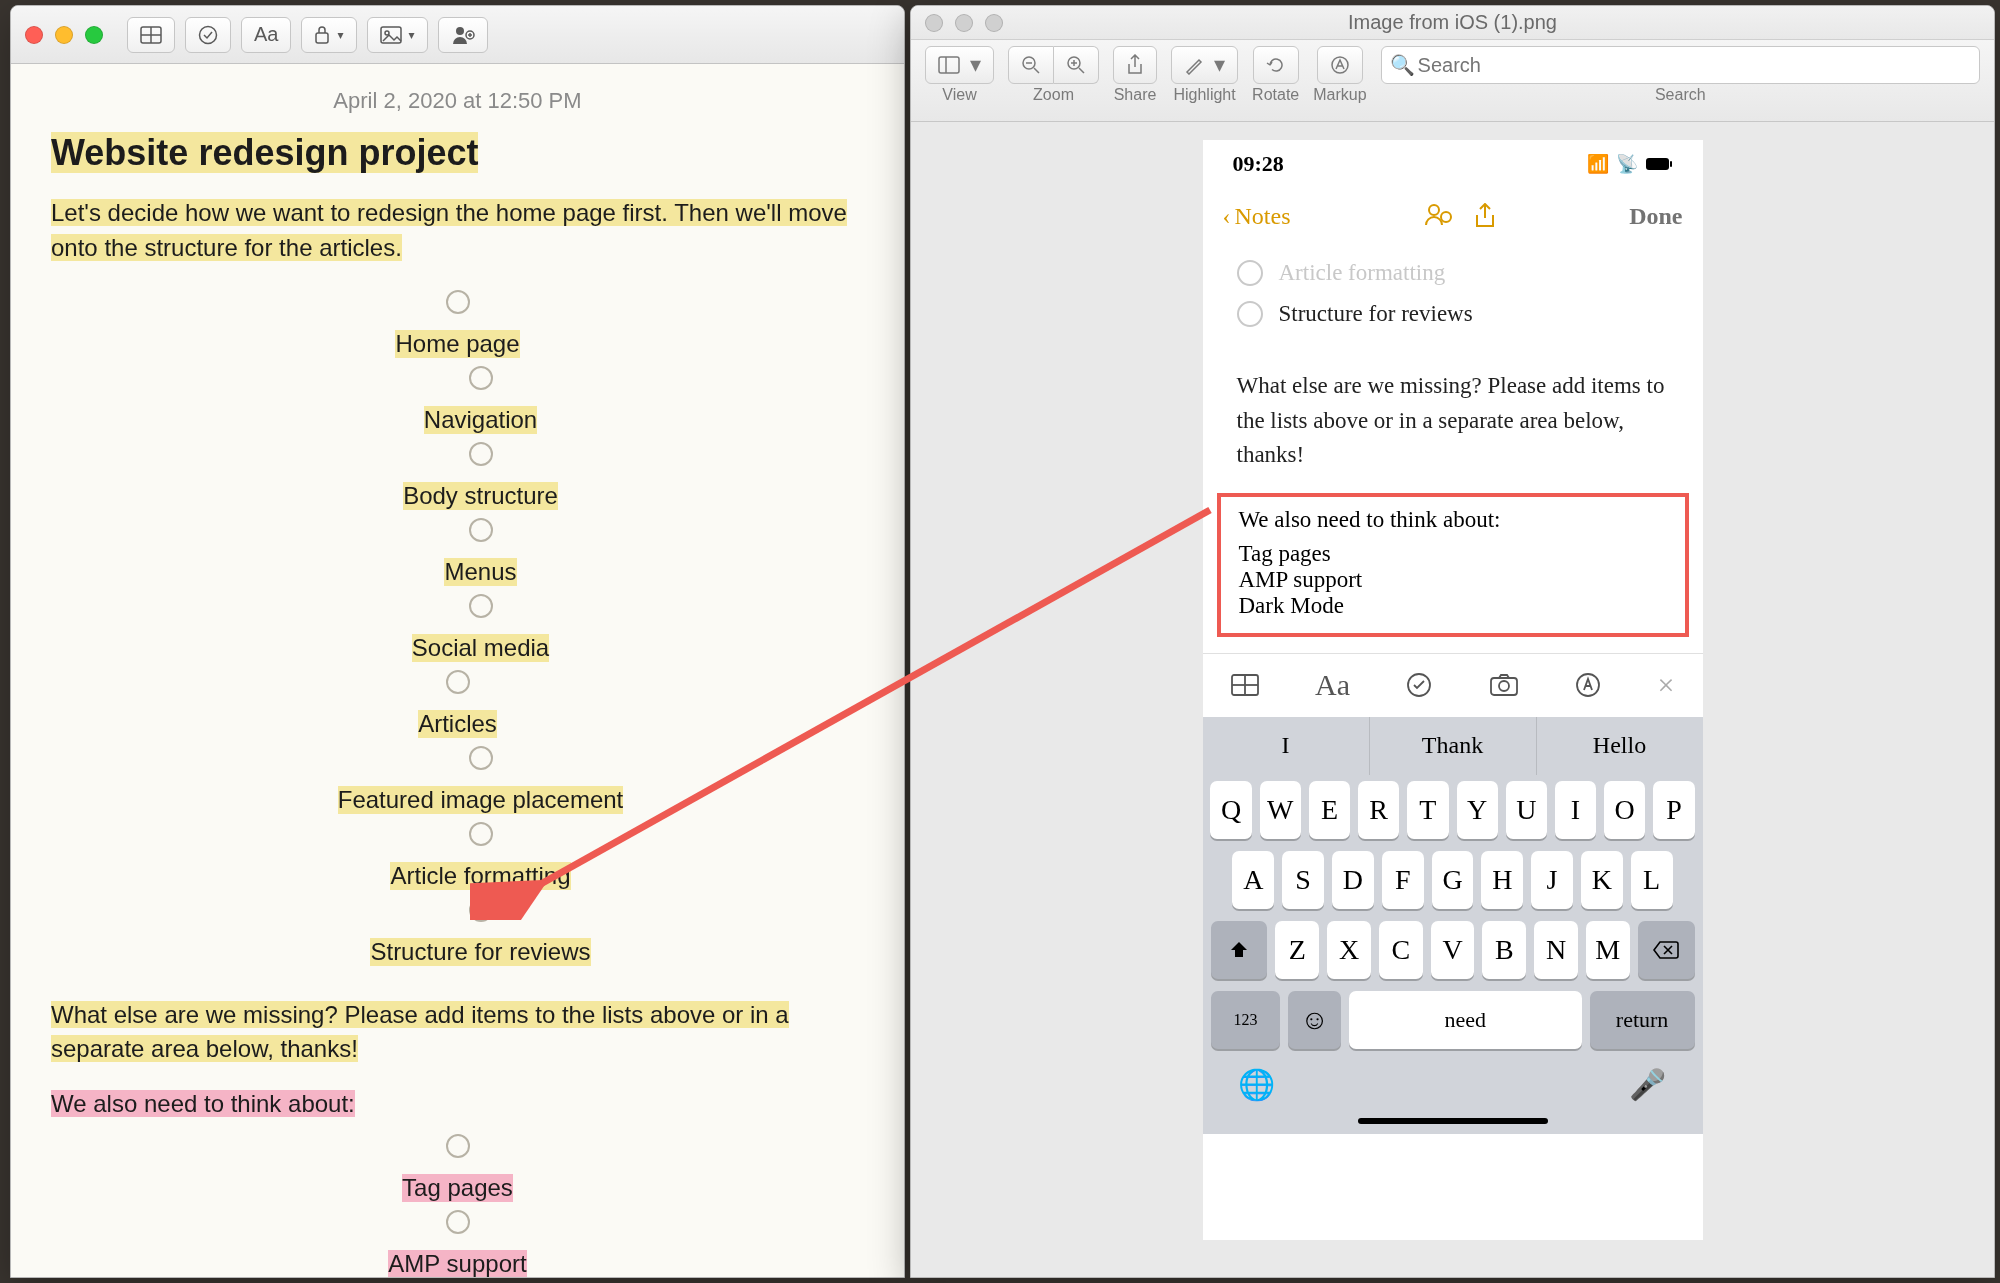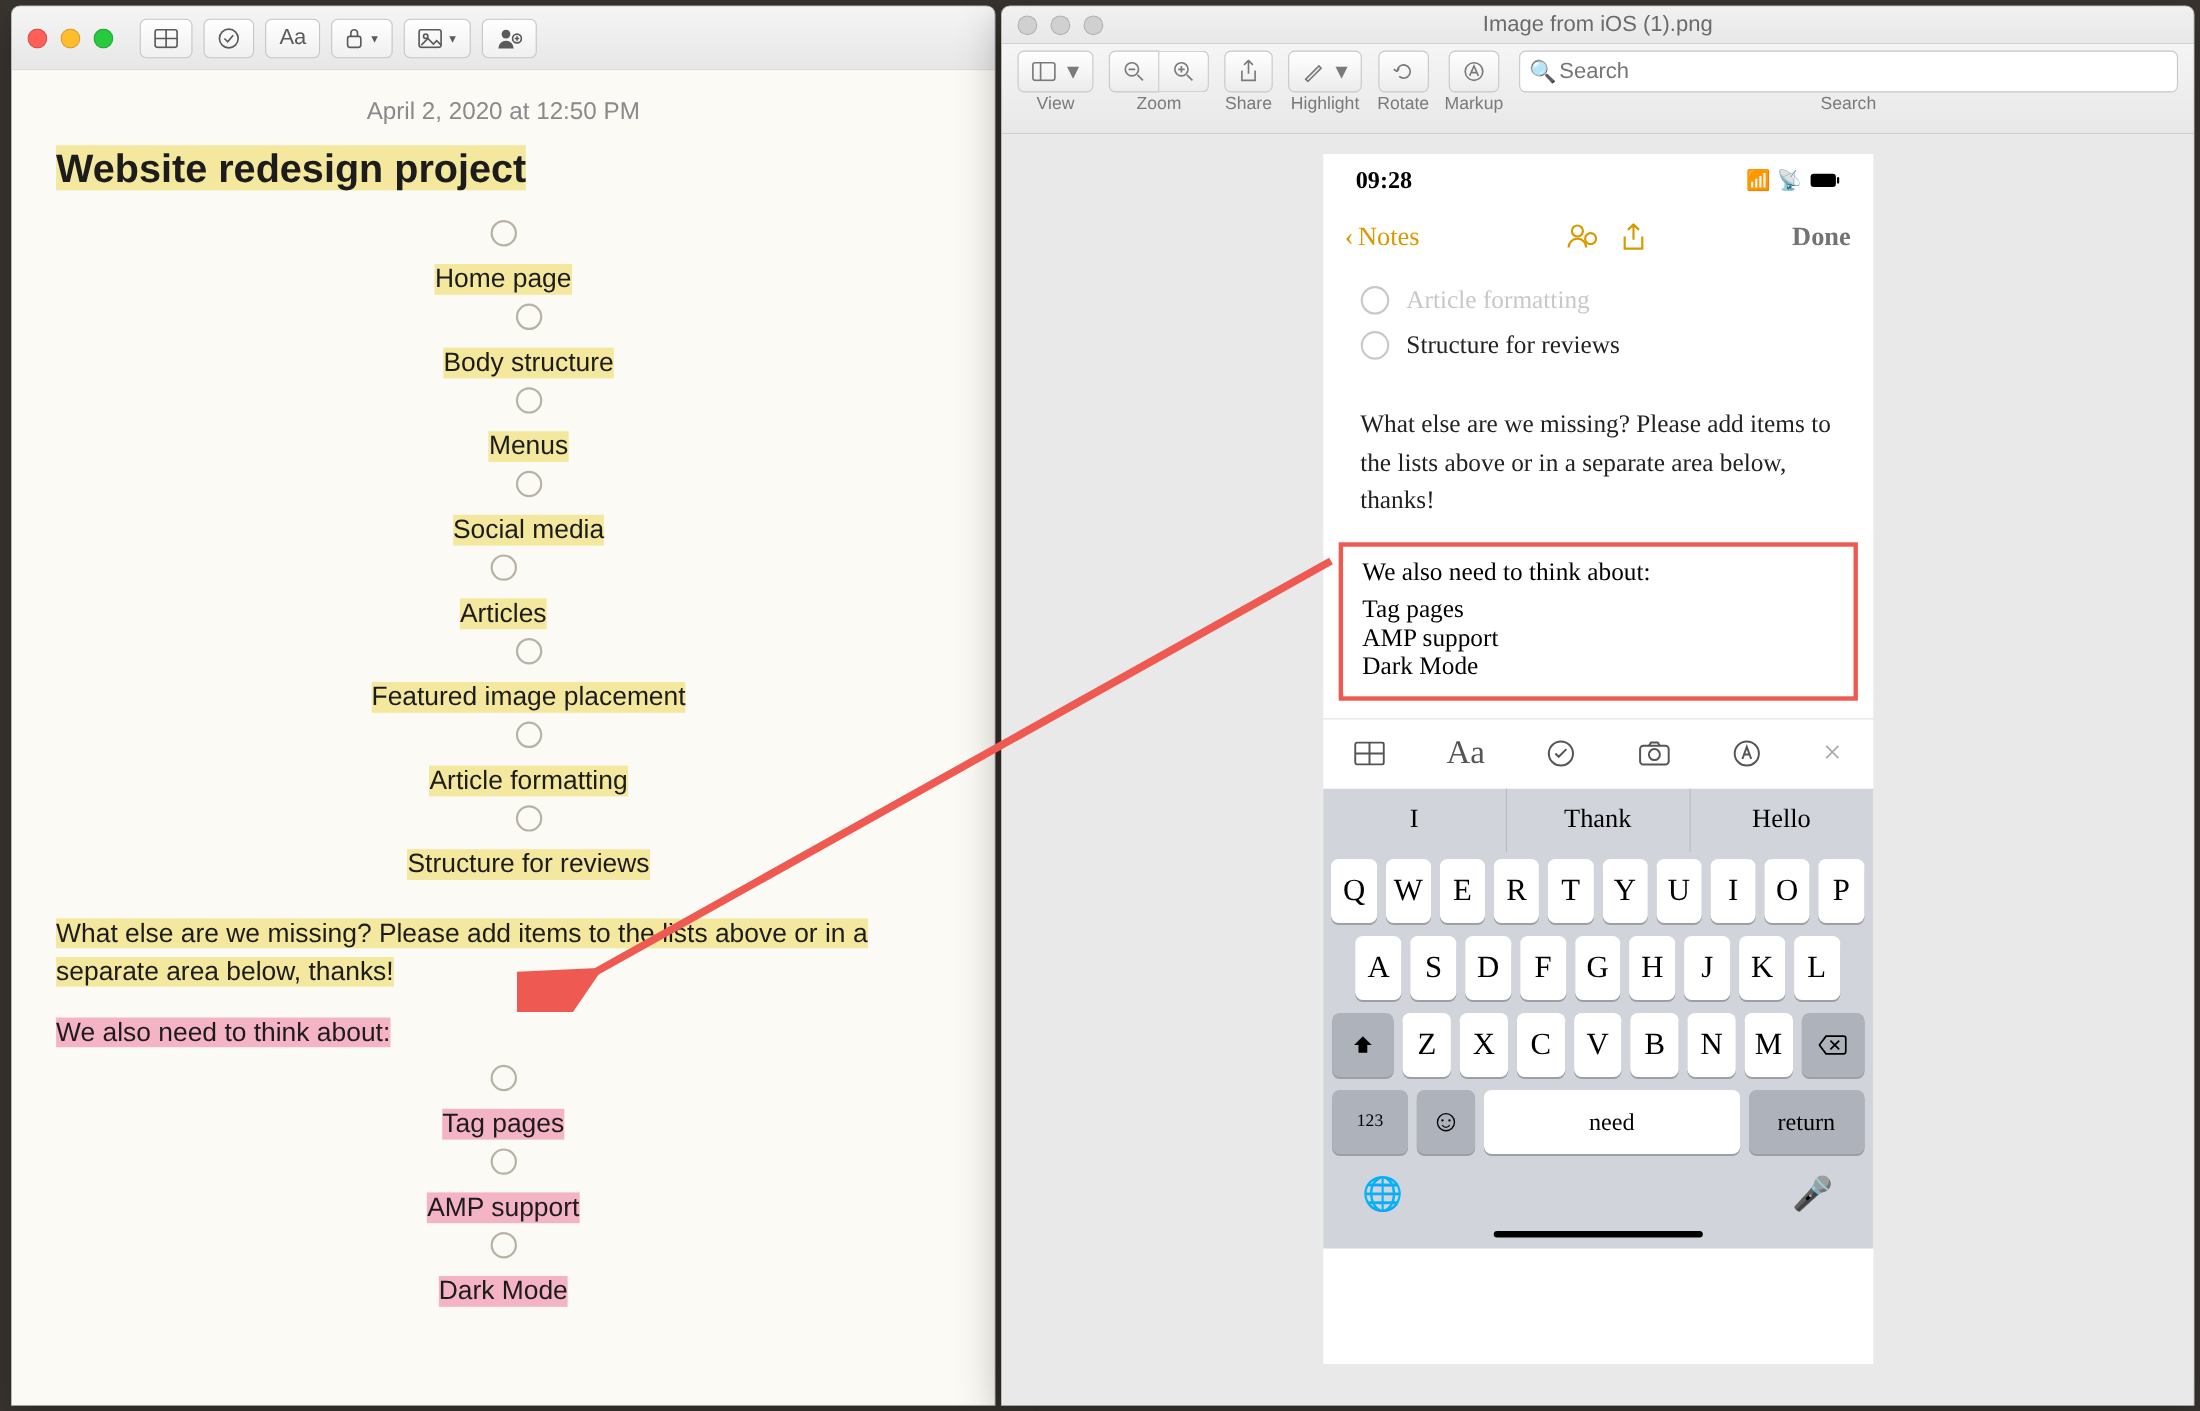--- a/index.html
+++ b/index.html
@@ -245,24 +245,29 @@
           <path d="M2 19 a7 7 0 0 1 14 0 Z" fill="#5a5a5a"></path>
           <circle cx="19" cy="10" r="4" fill="none" stroke="#5a5a5a" stroke-width="1.5"></circle>
           <line x1="19" y1="8" x2="19" y2="12" stroke="#5a5a5a" stroke-width="1.5"></line>
           <line x1="17" y1="10" x2="21" y2="10" stroke="#5a5a5a" stroke-width="1.5"></line>
         </svg>
     </div>
   </div>
   <div class="notes-body">
     <div class="note-date">April 2, 2020 at 12:50 PM</div>
     <div class="note-title"><span class="hl-y">Website redesign project</span></div>
+    <p class="note-p"><span class="hl-y">Let's decide how we want to redesign the home page first. Then we'll move onto the structure for the articles.</span></p>
     <ul class="clist">
       <li>
           <span class="cbox"></span>
           <span class="hl-y">Home page</span>
+        </li>
+      <li class="sub">
+          <span class="cbox"></span>
+          <span class="hl-y">Navigation</span>
         </li>
       <li class="sub">
           <span class="cbox"></span>
           <span class="hl-y">Body structure</span>
         </li>
       <li class="sub">
           <span class="cbox"></span>
           <span class="hl-y">Menus</span>
         </li>
       <li class="sub">

